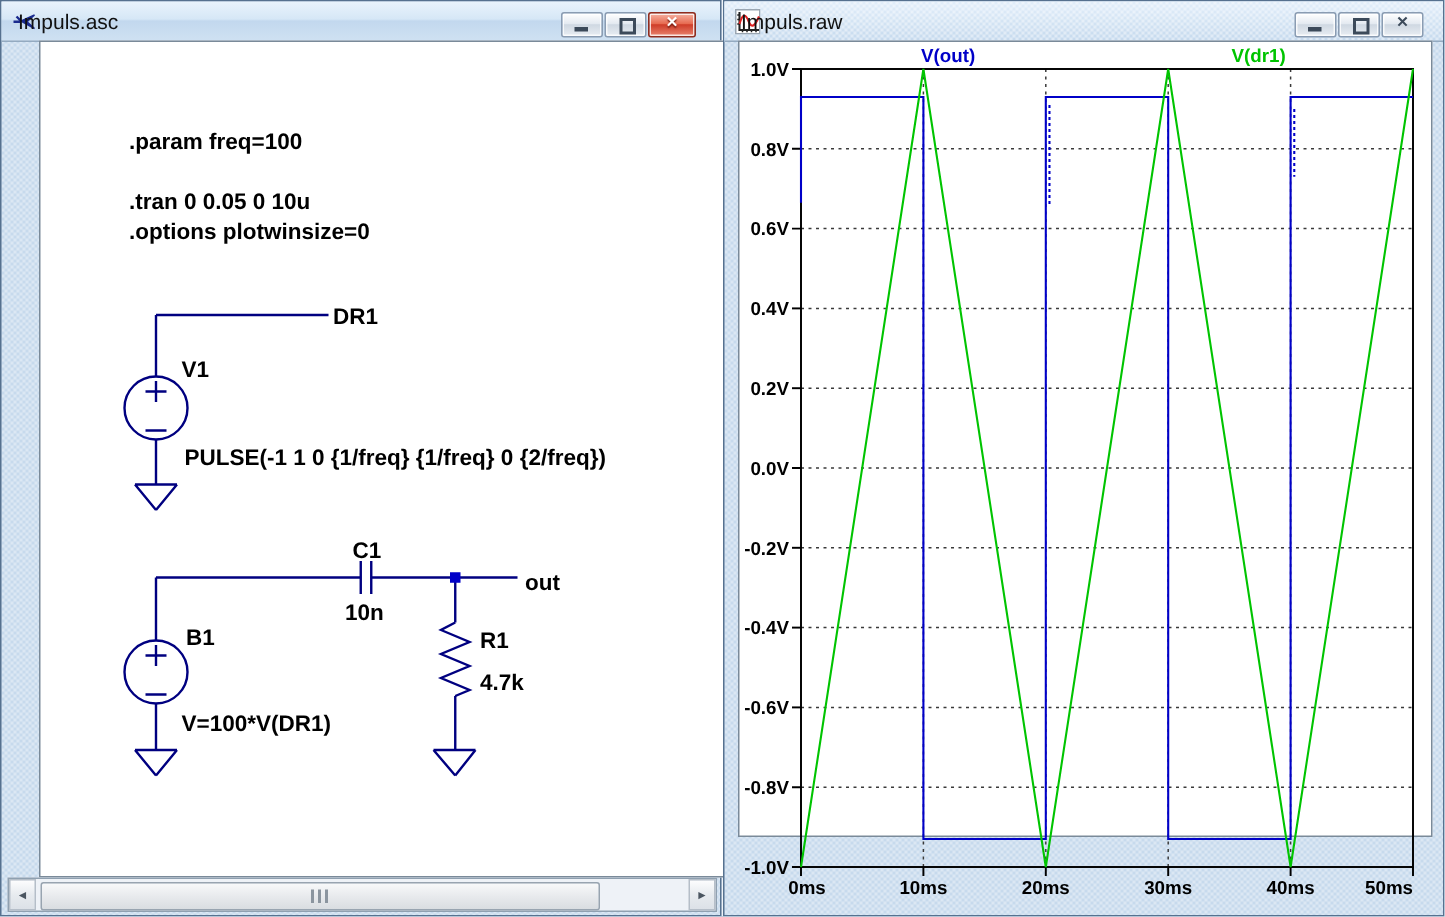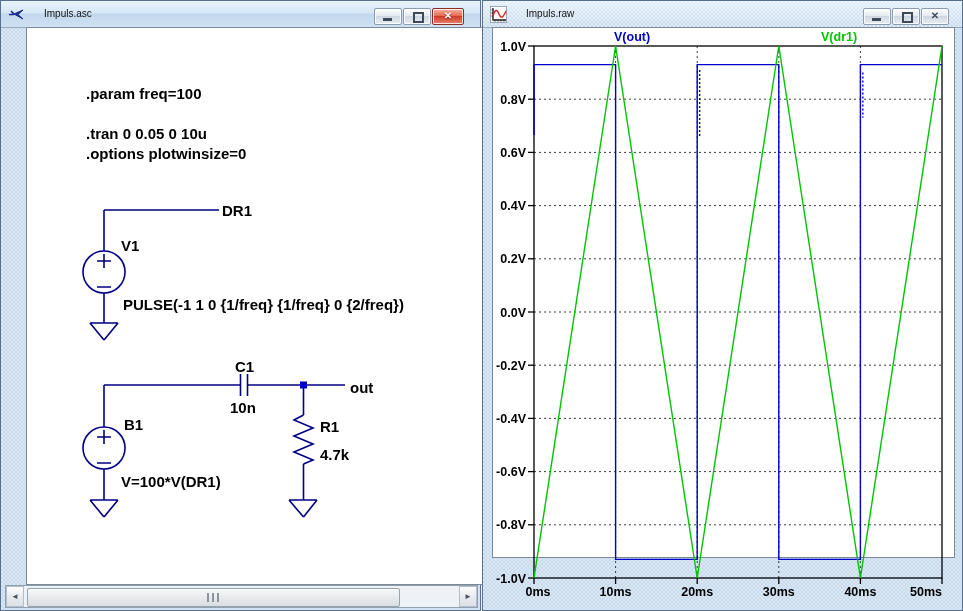--- a/index.html
+++ b/index.html
@@ -14,21 +14,21 @@
   #win-right{left:482px;width:481px;}
   .titlebar{position:absolute;left:0;top:0;right:0;height:26px;
     background:linear-gradient(180deg,#e9f3fc 0%,#d6e7f6 45%,#c2d8ee 50%,#cfe1f2 100%);
     border-bottom:1px solid #94aac0;}
   .titlebar.textured{
     background-image:
       linear-gradient(45deg, rgba(255,255,255,.45) 25%, transparent 25%, transparent 75%, rgba(255,255,255,.45) 75%),
       linear-gradient(45deg, rgba(255,255,255,.45) 25%, transparent 25%, transparent 75%, rgba(255,255,255,.45) 75%),
       linear-gradient(180deg,#e2eefa,#c6daee);
     background-size:4px 4px,4px 4px,100% 100%;background-position:0 0,2px 2px,0 0;background-color:#cfe0f0;}
-  .title-text{position:absolute;left:43px;top:0;line-height:26px;font-size:10px;color:#111;}
+  .title-text{position:absolute;left:11px;top:0;line-height:26px;font-size:14px;color:#111;}
   .app-icon{position:absolute;left:7px;top:5px;width:17px;height:17px;}
   .winbtn{position:absolute;top:7px;width:26px;height:15px;border:1px solid #8a9cb2;border-radius:2px;
     background:linear-gradient(#ffffff,#e4eaf1 45%,#cfd8e2 50%,#e8edf3);
     box-shadow:inset 0 0 0 1px rgba(255,255,255,.8);cursor:default;}
   .winbtn .bar{position:absolute;left:8px;bottom:3px;width:9px;height:3px;background:#3c4a5a;}
   .winbtn .box{position:absolute;left:9px;top:3px;width:7px;height:7px;border:2px solid #3c4a5a;}
   .winbtn.close-red{background:linear-gradient(#f6b3a4,#e76b51 45%,#cf3d29 50%,#e8836e);border-color:#8f2c1e;}
   .xglyph{position:absolute;left:0;top:0;width:100%;text-align:center;font-size:10px;line-height:14px;font-weight:bold;}
   .close-red .xglyph{color:#fff;text-shadow:0 1px 1px #7a1f12;}
   .close-gray .xglyph{color:#3c4a5a;}

